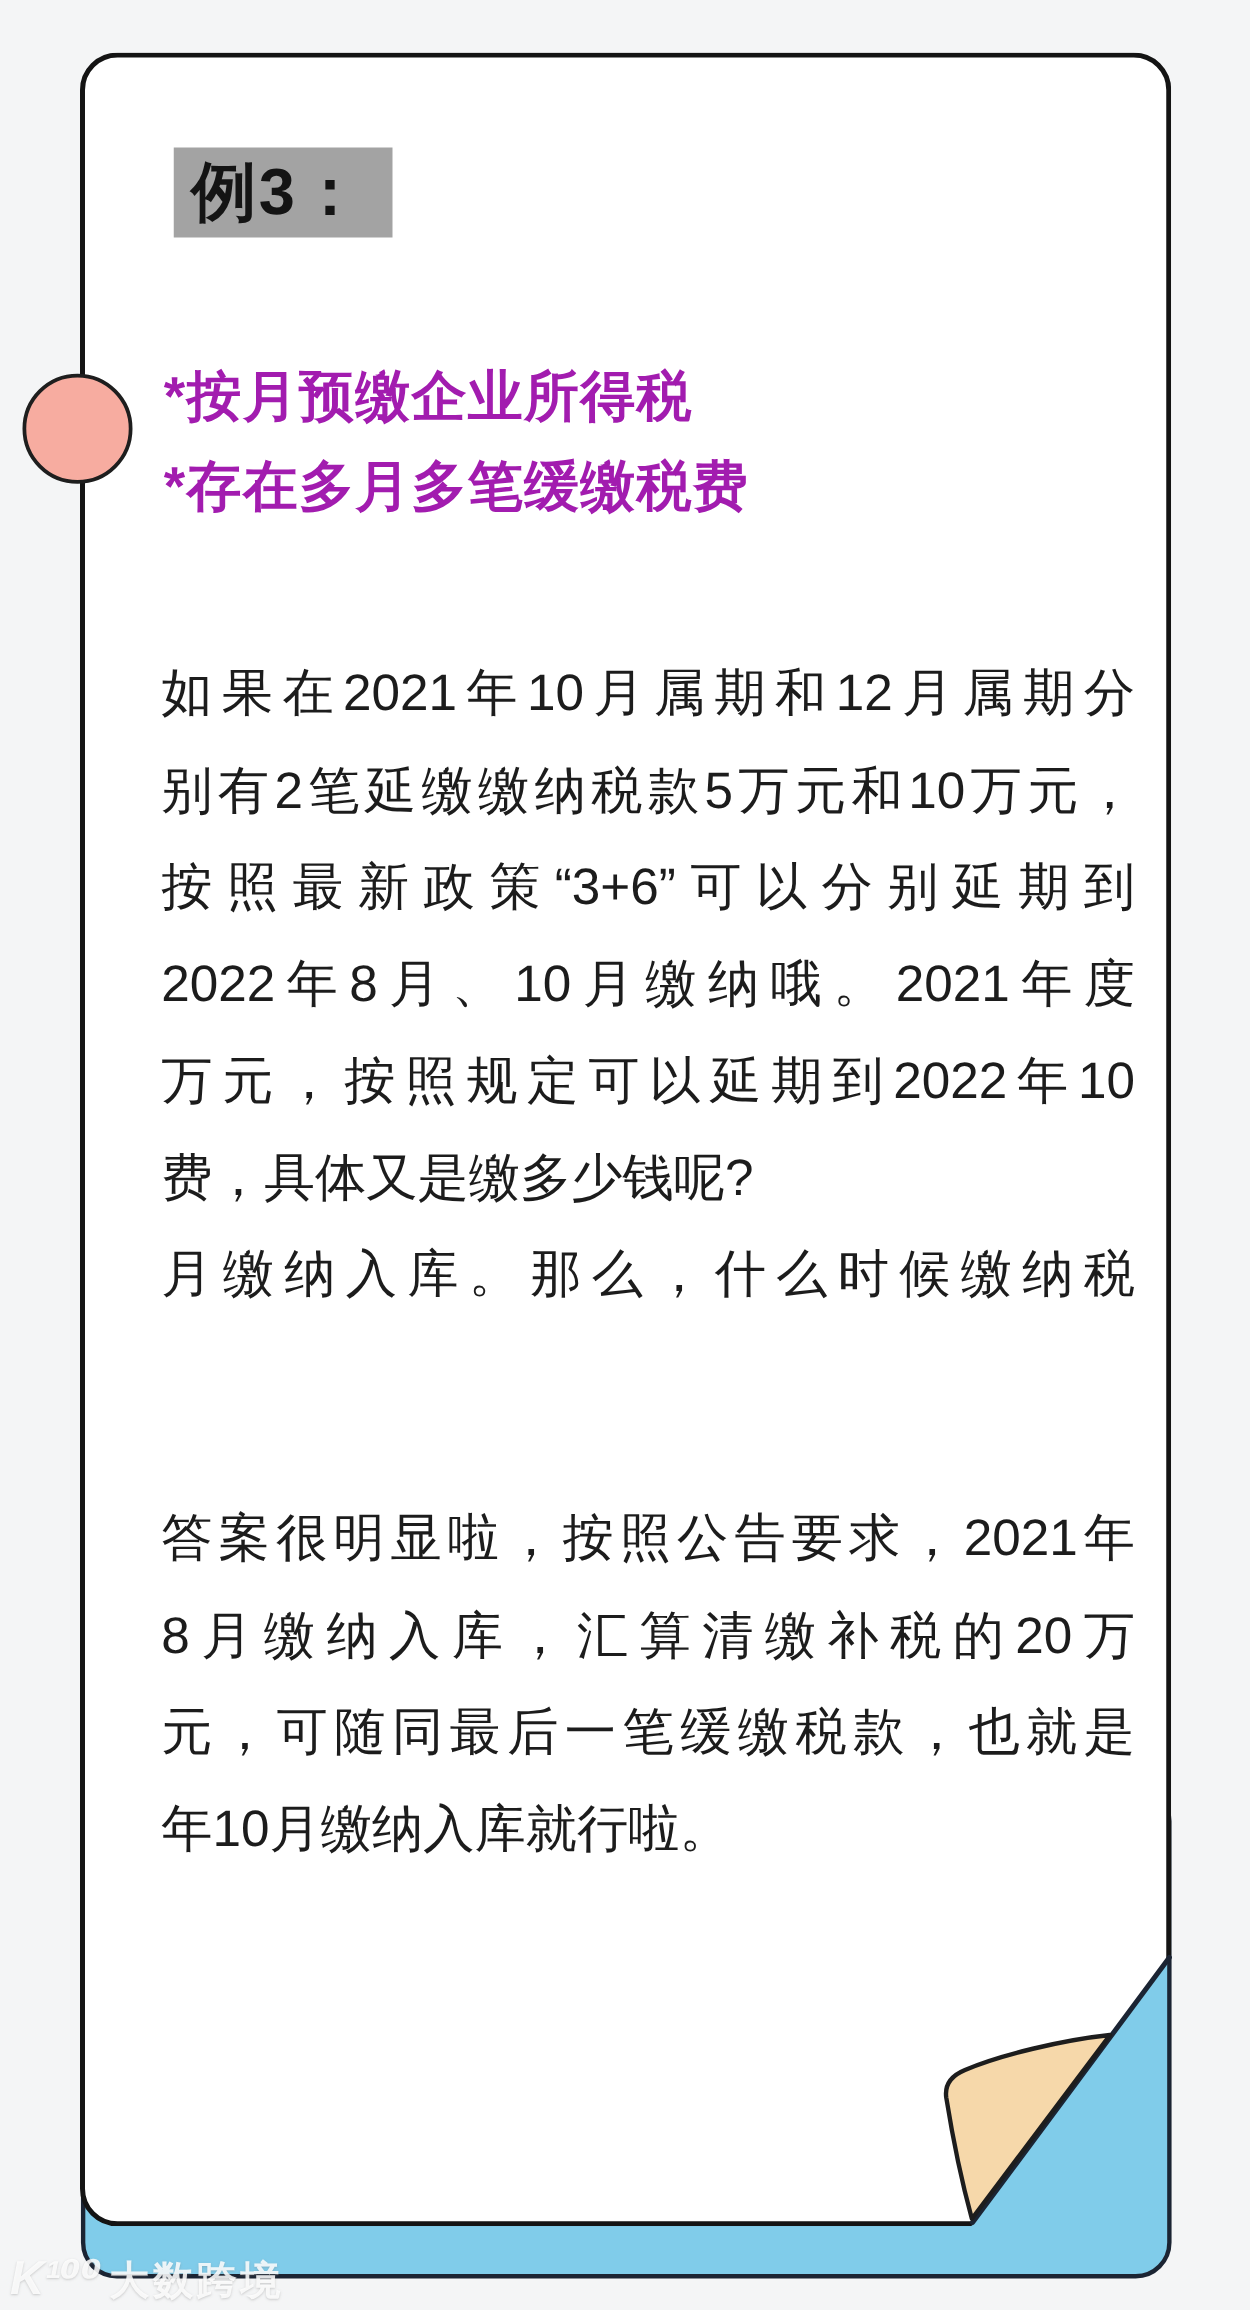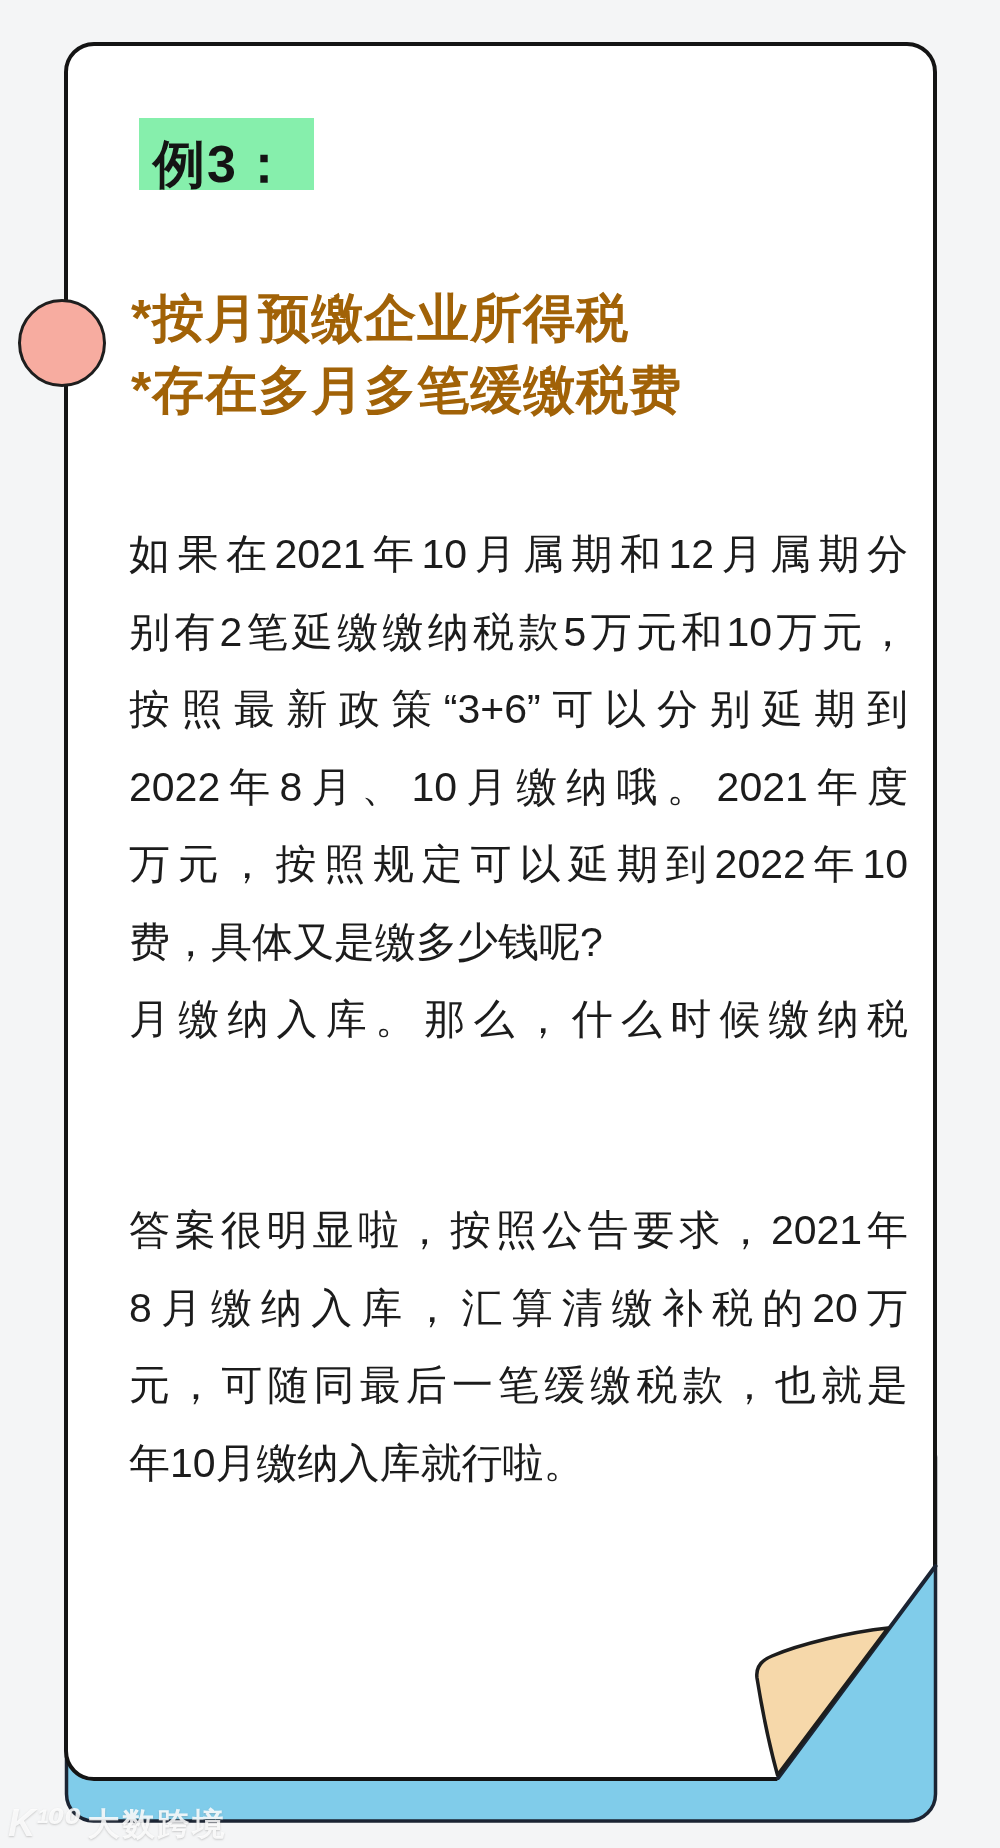--- a/index.html
+++ b/index.html
@@ -30,33 +30,33 @@
     width:82px;height:82px;
     background:#F7ACA0;
     border:3px solid #1e1e1e;
     border-radius:50%;
     z-index:4;
   }
   .title-label{
     position:absolute;left:139px;top:118px;
     min-width:170px;height:72px;
     box-sizing:border-box;
-    background:#86efac;
-    display:flex;align-items:flex-end;
+    background:#a3a3a3;
+    display:flex;align-items:center;
     padding:0 22px 0 14px;
     z-index:5;
   }
   .title-label .t{
     font-size:52px;font-weight:700;color:#141414;line-height:1;
     letter-spacing:2px;
   }
   .subtitle{
     position:absolute;left:131px;top:282px;
-    z-index:5;color:#a16207;font-weight:700;
-    font-size:52px;line-height:72px;letter-spacing:1px;
+    z-index:5;color:#a21caf;font-weight:700;
+    font-size:44px;line-height:72px;letter-spacing:1px;
     white-space:nowrap;
   }
   .para{
     position:absolute;left:129px;width:779px;
     z-index:5;color:#1C1C1C;
     font-size:41px;line-height:77.5px;font-weight:500;
   }
   .para1{top:516px;}
   .para2{top:1192px;}
   .bline{white-space:nowrap;}

